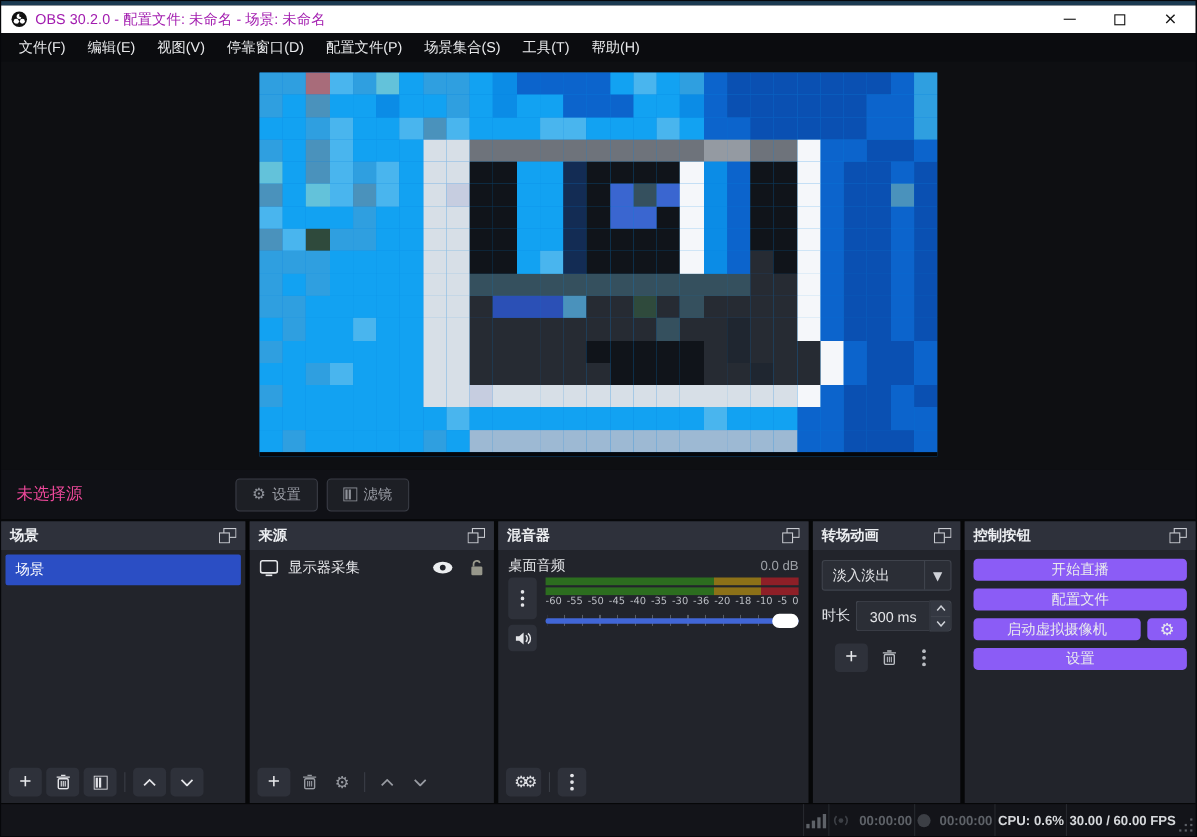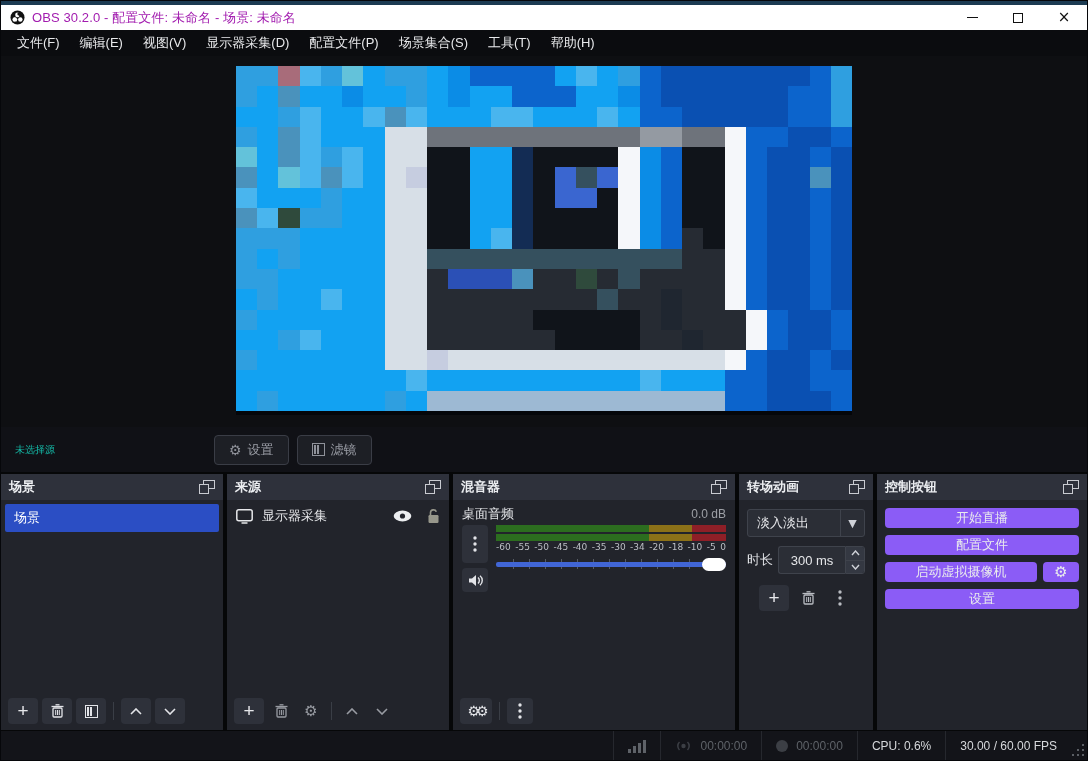--- a/index.html
+++ b/index.html
@@ -23,21 +23,21 @@
   .menu-item { color:#e8e9eb; font-size:13px; padding:4px 10px; border-radius:3px; white-space:nowrap; }
 
   
   .preview-wrap { height:371px; flex:none; background:#0e0f12; display:flex; justify-content:center; }
   .preview { width:616px; height:349px; margin-top:10px; position:relative; background:#0a84e0; }
   .pixels { position:absolute; inset:0 0 4px 0; display:grid; grid-template-columns:repeat(29,1fr); grid-auto-rows:1fr; }
   .preview-bottombar { position:absolute; left:0; right:0; bottom:0; height:4px; background:#04060a; }
 
   
   .srcbar { height:46px; flex:none; background:#101116; display:flex; align-items:center; padding:0 14px; border-bottom:1px solid #060708; }
-  .srcbar-label { color:#14b8a6; font-size:10px; }
+  .srcbar-label { color:#ec4899; font-size:15px; }
   .srcbar-btns { position:absolute; left:213px; display:flex; gap:8px; }
   .tool-btn { height:30px; display:flex; align-items:center; gap:6px; padding:0 14px; background:#1d1f25; border:1px solid #3a3d46; border-radius:4px; color:#9a9da5; font-size:13px; }
   .tool-btn .gi { font-size:14px; color:#8f929a; font-family:"DejaVu Sans",sans-serif; }
 
   
   .docks { flex:1; background:#060708; display:flex; gap:4px; padding:1px 0 0 0; }
   .dock { background:#22242b; display:flex; flex-direction:column; position:relative; }
   .dock-header { height:26px; background:#2e313b; display:flex; align-items:center; padding:0 8px; flex:none; }
   .dock-title { color:#eceef1; font-size:13px; font-weight:bold; }
   .popout { margin-left:auto; }
@@ -91,21 +91,21 @@
   .ctrl-body { padding:8px; display:flex; flex-direction:column; gap:7px; }
   .ctrl-btn { height:20px; background:#8b5cf6; border-radius:4px; color:#e9eaed; font-size:13px; display:flex; align-items:center; justify-content:center; }
   .ctrl-split { display:flex; gap:6px; }
   .ctrl-split .ctrl-btn { flex:1; }
   .ctrl-gear { width:36px; flex:none !important; }
   .gear-glyph { font-family:"DejaVu Sans",sans-serif; color:#e9eaed; font-size:15px; }
 
   
   .statusbar { height:30px; flex:none; background:#131419; display:flex; align-items:center; justify-content:flex-end; border-top:1px solid #060708; }
   .sb-sep { width:1px; height:30px; background:#26282e; }
-  .sb-seg { display:flex; align-items:center; justify-content:center; gap:8px; height:100%; padding:0 14px; }
+  .sb-seg { display:flex; align-items:center; justify-content:center; gap:8px; height:100%; padding:0 2px;font-weight:bold; }
   .sb-dim { color:#5e6268; font-size:12px; }
   .sb-text { color:#d6d8db; font-size:12px; }
   .sigbars { display:flex; align-items:flex-end; gap:2px; height:14px; }
   .sigbars i { width:3px; background:#5e6268; display:block; }
   .rec-dot { width:12px; height:12px; border-radius:50%; background:#3c3f45; }
   .grip { width:16px; height:100%; position:relative; }
   .grip i { position:absolute; width:2px; height:2px; background:#5a5e64; }
   svg { display:block; }
 </style>
 </head>
@@ -135,21 +135,21 @@
       <div class="winbtn">
           <span class="close-glyph">×</span>
         </div>
     </div>
   </div>
 
   <div class="menubar">
     <span class="menu-item">文件(F)</span>
     <span class="menu-item">编辑(E)</span>
     <span class="menu-item">视图(V)</span>
-    <span class="menu-item">显示器采集(D)</span>
+    <span class="menu-item">停靠窗口(D)</span>
     <span class="menu-item">配置文件(P)</span>
     <span class="menu-item">场景集合(S)</span>
     <span class="menu-item">工具(T)</span>
     <span class="menu-item">帮助(H)</span>
   </div>
 
   <div class="preview-wrap">
     <div class="preview">
       <div class="pixels">
           <div style="background: rgb(47, 159, 224);"></div>
@@ -810,21 +810,21 @@
             <div class="meter-gap"></div>
             <div class="meter-strip" style="background: linear-gradient(90deg, rgb(44, 109, 31) 0px, rgb(44, 109, 31) 66.5%, rgb(140, 113, 24) 66.5%, rgb(140, 113, 24) 85%, rgb(142, 31, 39) 85%, rgb(142, 31, 39) 100%);"></div>
             <div class="ticks">
               <span>-60</span>
                 <span>-55</span>
                 <span>-50</span>
                 <span>-45</span>
                 <span>-40</span>
                 <span>-35</span>
                 <span>-30</span>
-                <span>-34</span>
+                <span>-36</span>
                 <span>-20</span>
                 <span>-18</span>
                 <span>-10</span>
                 <span>-5</span>
                 <span>0</span>
             </div>
             <div class="slider">
               <div class="slider-ticks"></div>
               <div class="slider-track" style="background: rgb(65, 102, 214);"></div>
               <div class="slider-handle"></div>

